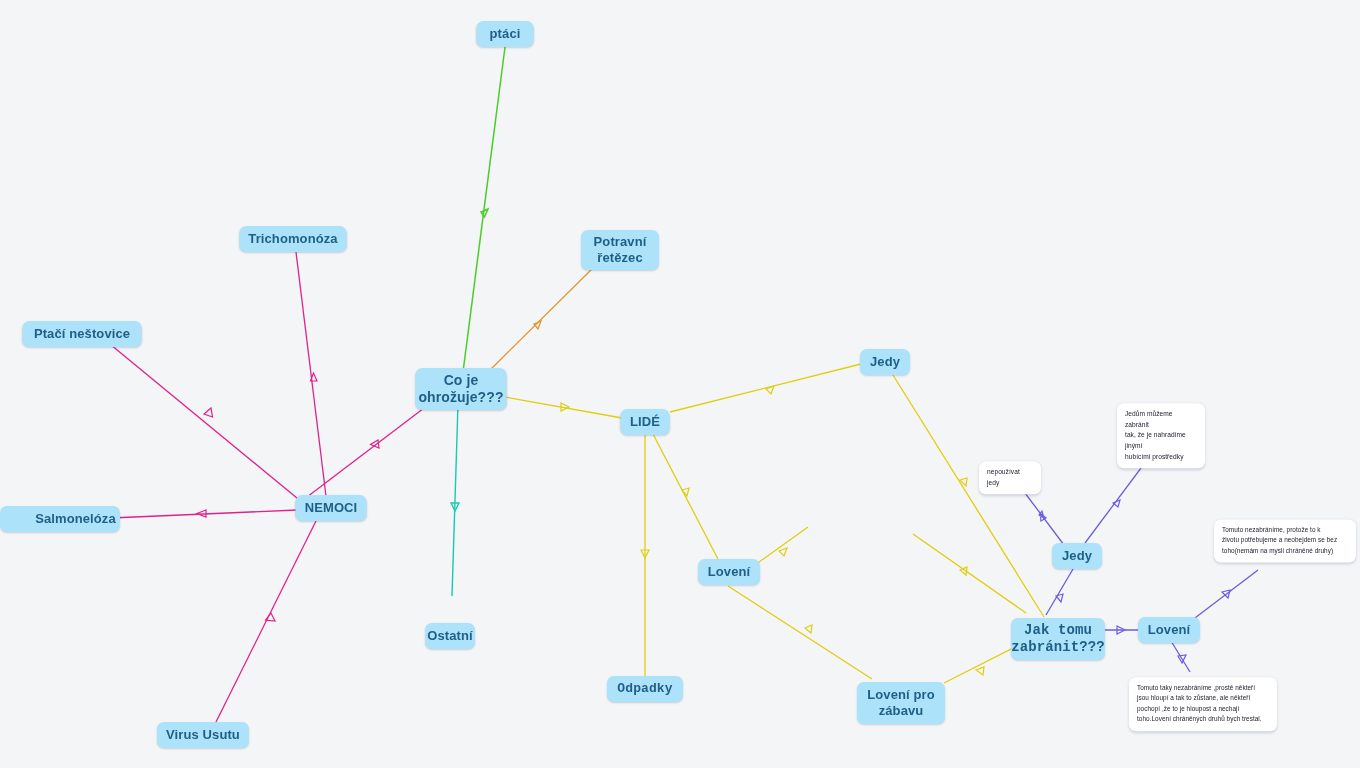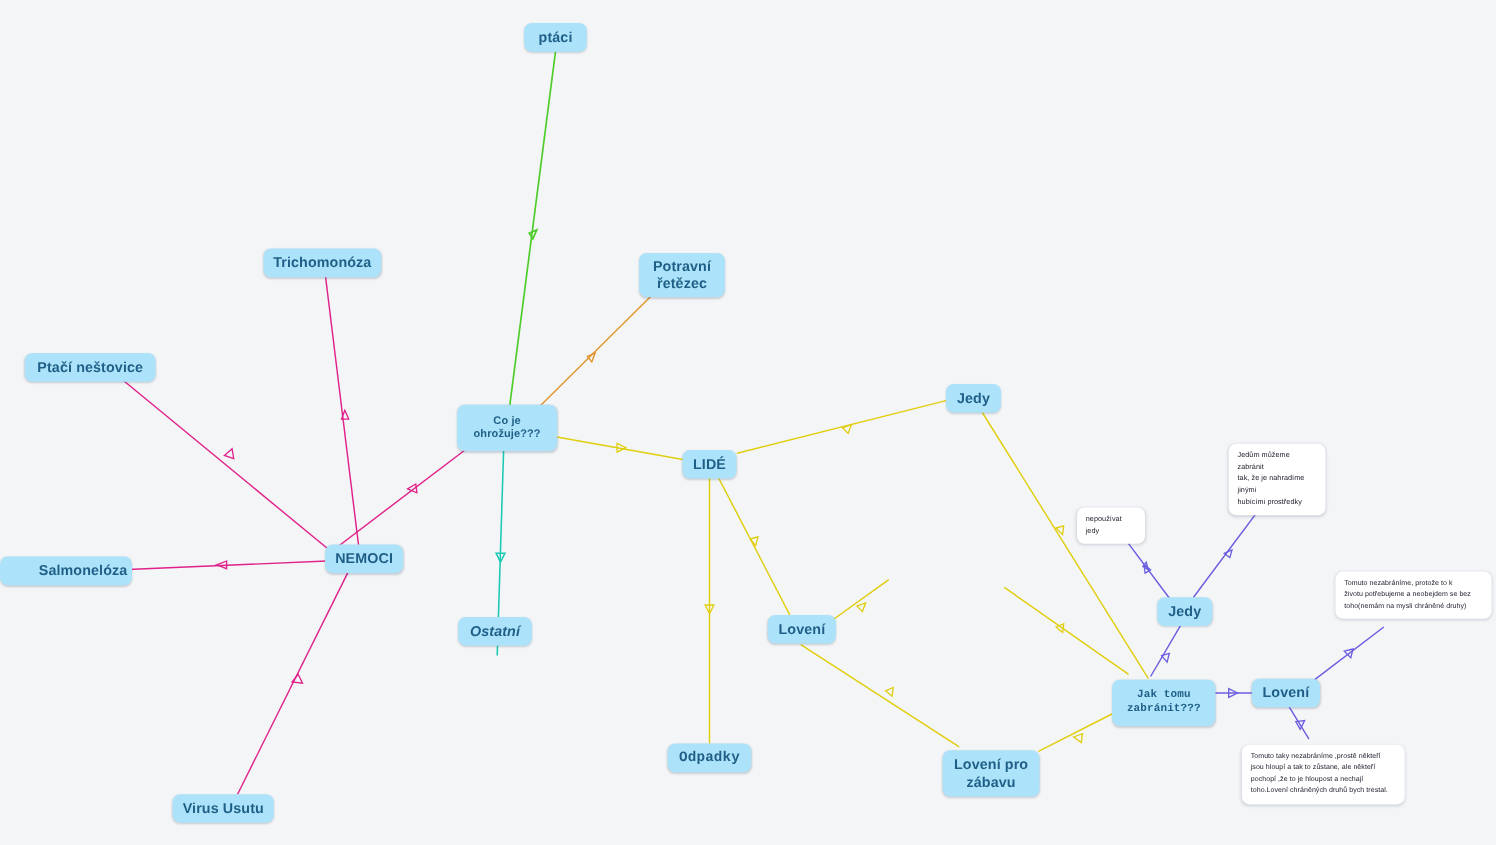--- a/index.html
+++ b/index.html
@@ -41,21 +41,21 @@
     align-items: center;
     justify-content: center;
     line-height: 1.22;
     box-shadow: 0 1px 2px rgba(40,70,90,0.22);
     transform: translate(-50%, -50%);
     white-space: pre-line;
     padding: 3px 9px;
     letter-spacing: 0.1px;
   }
 
-  .node.sz-lg   { font-size: 10px; }
+  .node.sz-lg   { font-size: 14px; }
   .node.sz-md   { font-size: 13px; }
 
   .note {
     position: absolute;
     box-sizing: border-box;
     background: #ffffff;
     color: #1c1c2a;
     border-radius: 7px;
     font-size: 6.6px;
     line-height: 1.62;
@@ -188,21 +188,21 @@
 
   <div class="node sz-md" style="left:60px;  top:519px; width:120px; height:26px;padding-left:40px;">Salmonelóza</div>
 
   <div class="node sz-md" style="left:331px; top:508px; width:71px;  height:26px;">NEMOCI</div>
 
 
   <div class="node sz-md" style="left:1077px; top:556px; width:50px; height:26px;">Jedy</div>
 
   <div class="node sz-md" style="left:729px; top:572px; width:62px;  height:26px;">Lovení</div>
 
-  <div class="node sz-md" style="left:450px; top:574px; width:67px;  height:26px;font-style:italic;">Ostatní</div>
+  <div class="node sz-md" style="left:450px; top:636px; width:50px;  height:26px;">Ostatní</div>
 
   <div class="node sz-lg" style="left:1058px; top:639px; width:94px; height:42px;font-family:Liberation Mono, monospace;">Jak tomu
 zabránit???</div>
 
   <div class="node sz-md" style="left:1169px; top:630px; width:62px; height:26px;">Lovení</div>
 
   <div class="node sz-md" style="left:645px; top:689px; width:76px;  height:26px;font-family:Liberation Mono, monospace;">Odpadky</div>
 
   <div class="node sz-md" style="left:901px; top:703px; width:88px;  height:42px;">Lovení pro
 zábavu</div>

